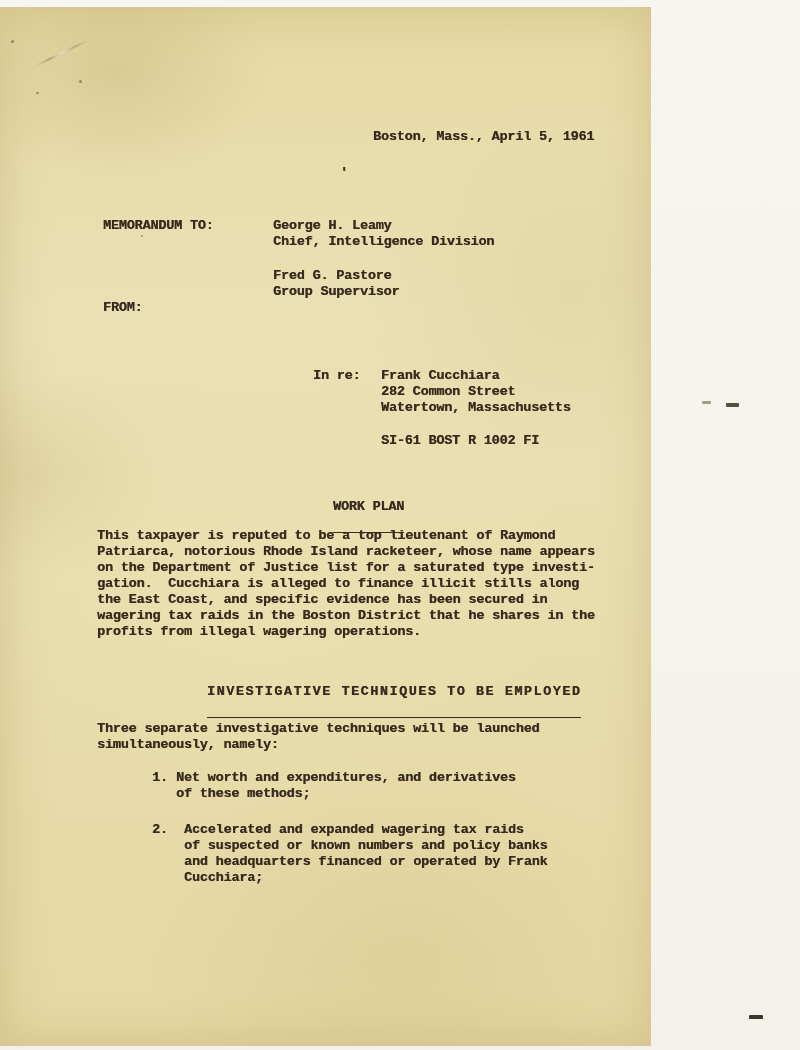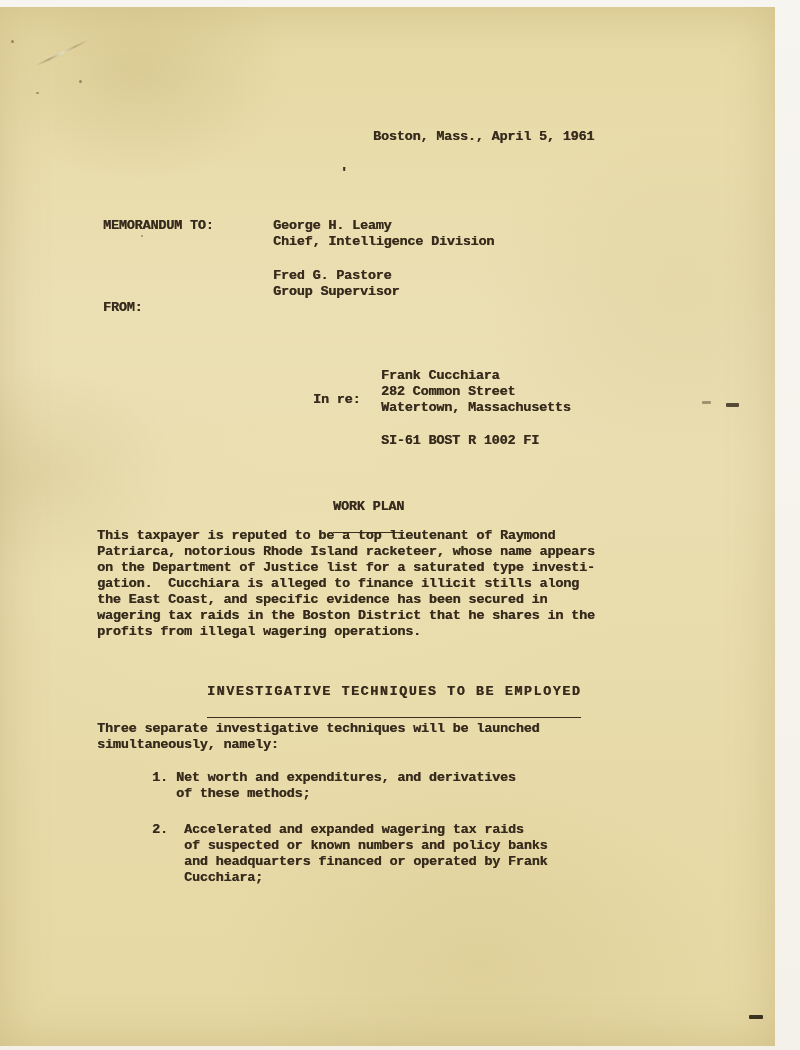--- a/index.html
+++ b/index.html
@@ -4,21 +4,21 @@
 <style>
   html,body{margin:0;padding:0;}
   .page{
     position:relative;
     width:800px;height:1050px;
     background:linear-gradient(180deg,#f7f5ef 0%,#f3f1e9 100%);
     overflow:hidden;
     font-family:"Liberation Mono","DejaVu Sans Mono",monospace;
   }
   .paper{
-    position:absolute;left:0;top:7px;width:775px;height:1039px;
+    position:absolute;left:0;top:7px;width:651px;height:1039px;
     background-color:#e9dcab;
     background-image:
       radial-gradient(220px 160px at 18% 6%, rgba(196,178,120,0.38), transparent 70%),
       radial-gradient(300px 240px at 88% 28%, rgba(214,198,142,0.30), transparent 70%),
       radial-gradient(420px 300px at 40% 55%, rgba(238,228,180,0.35), transparent 75%),
       radial-gradient(360px 280px at 62% 92%, rgba(205,188,130,0.30), transparent 72%),
       radial-gradient(200px 150px at 5% 45%, rgba(200,182,125,0.28), transparent 70%),
       linear-gradient(180deg,#e7d9a4 0%,#ebe0b4 30%,#e8dbaa 70%,#e6d8a3 100%);
     box-shadow:inset 0 0 48px rgba(150,125,70,0.28);
   }
@@ -63,21 +63,21 @@
     <div class="txt" style="left:373px;top:122px;">Boston, Mass., April 5, 1961</div>
     <div class="txt" style="left:340px;top:158px;">'</div>
 
     <div class="txt" style="left:103px;top:211px;">MEMORANDUM TO:</div>
     <div class="txt" style="left:273px;top:211px;">George H. Leamy
 Chief, Intelligence Division</div>
     <div class="txt" style="left:103px;top:261px;margin-top:32px;">FROM:</div>
     <div class="txt" style="left:273px;top:261px;">Fred G. Pastore
 Group Supervisor</div>
 
-    <div class="txt" style="left:313px;top:361px;margin-top:24px;">In re:</div>
+    <div class="txt" style="left:313px;top:361px;">In re:</div>
     <div class="txt" style="left:381px;top:361px;font-family:Liberation Mono, monospace;">Frank Cucchiara
 282 Common Street
 Watertown, Massachusetts</div>
     <div class="txt" style="left:381px;top:426px;">SI-61 BOST R 1002 FI</div>
 
     <div class="txt heading" style="left:333px;top:492px;">WORK PLAN</div>
     <div class="txt" style="left:97px;top:521px;">This taxpayer is reputed to be a top lieutenant of Raymond
 Patriarca, notorious Rhode Island racketeer, whose name appears
 on the Department of Justice list for a saturated type investi-
 gation.  Cucchiara is alleged to finance illicit stills along

